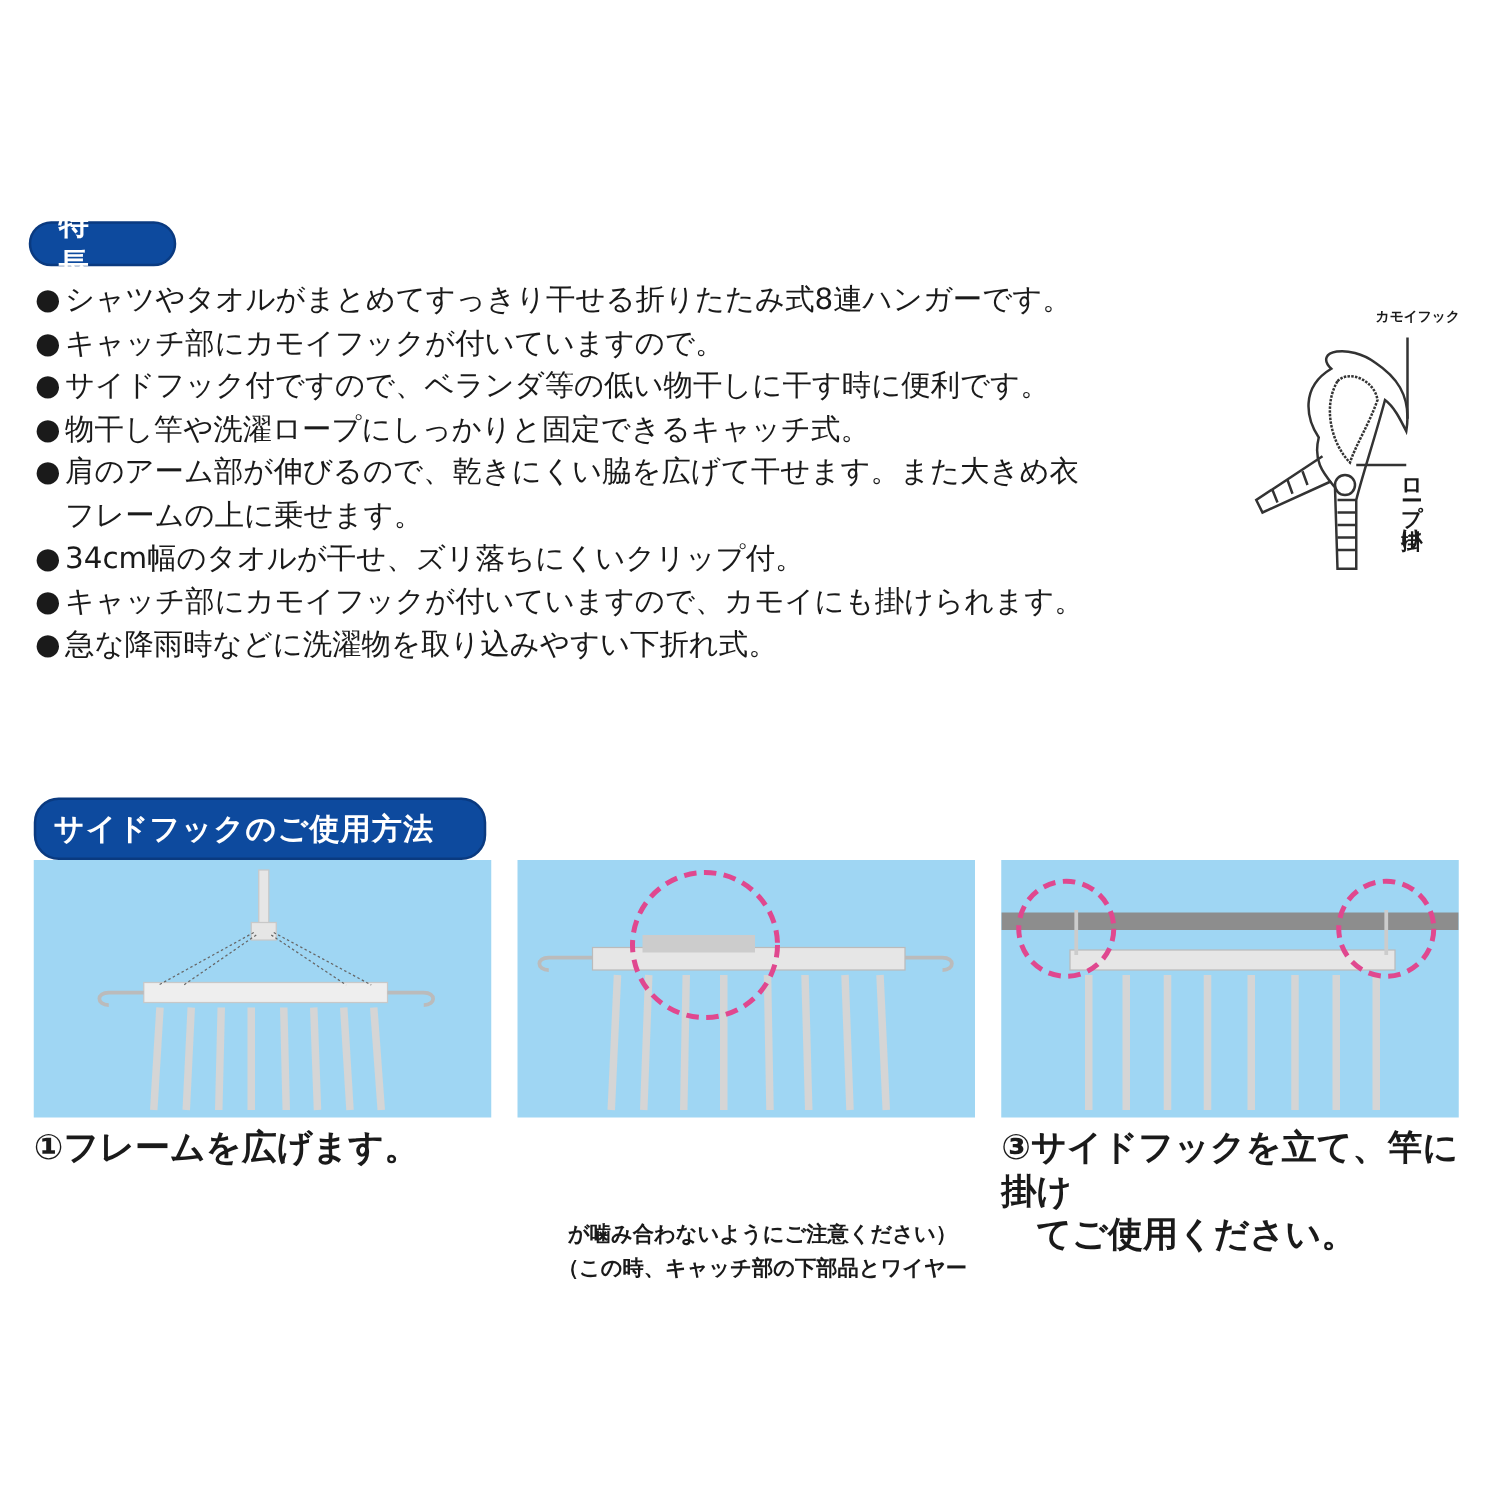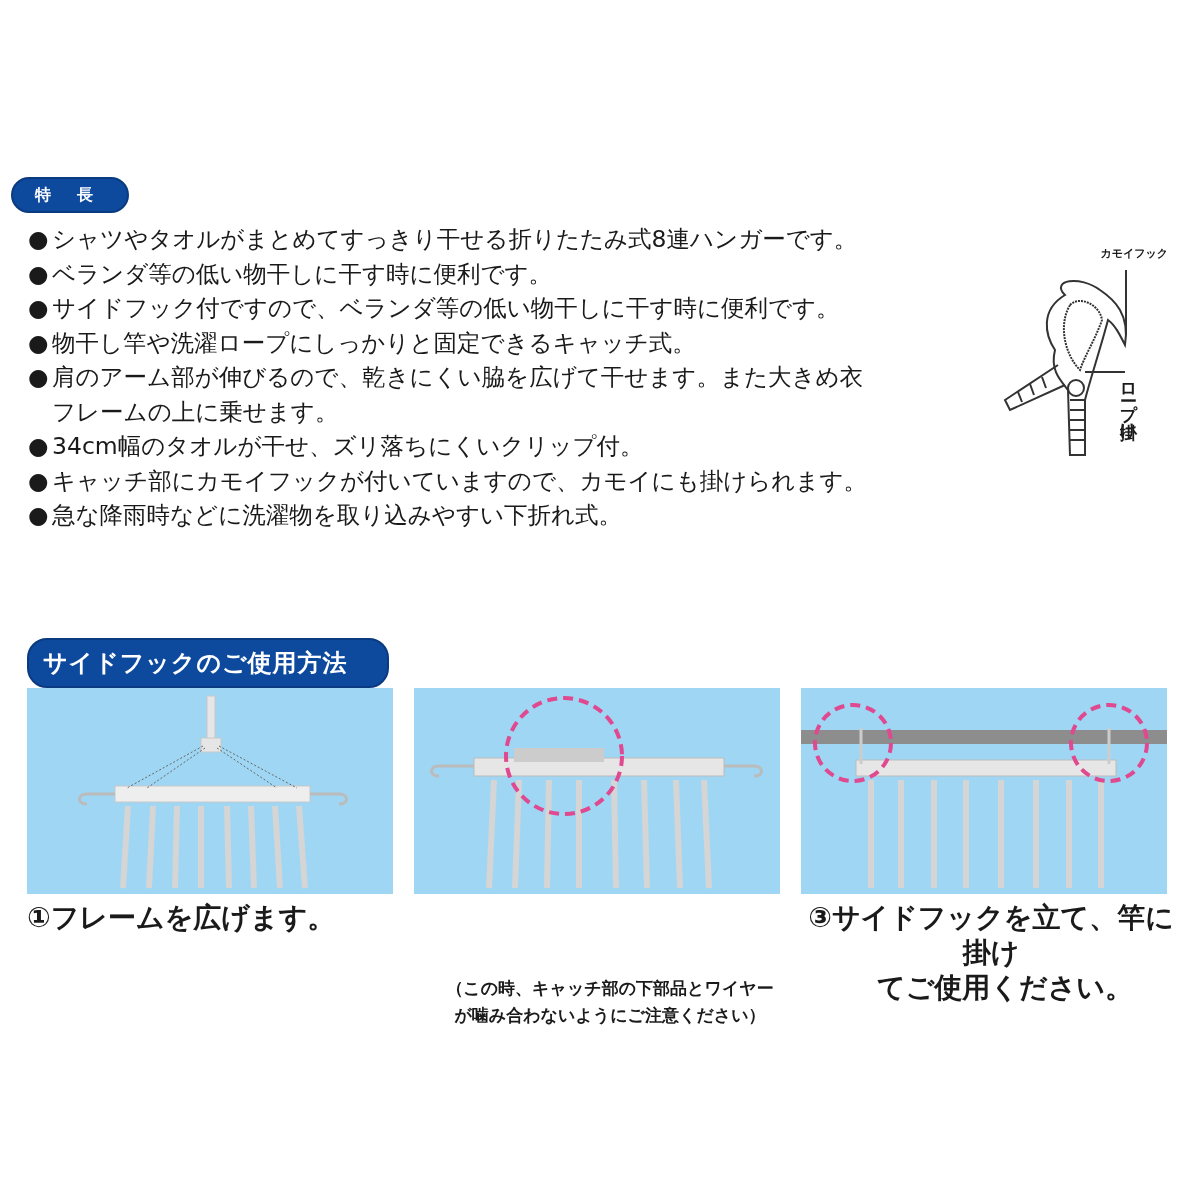--- a/index.html
+++ b/index.html
@@ -1,50 +1,50 @@
 <!DOCTYPE html>
 <html><head>
 <meta charset="utf-8">
 <style>
   html, body { margin:0; padding:0; background:#ffffff; }
   body { width:1200px; height:1200px; position:relative; overflow:hidden;
          font-family: "DejaVu Sans", "Liberation Sans", sans-serif; color:#1a1a1a; }
   .pill { position:absolute; background:#0d4a9e; color:#fff; border-radius:20px;
           font-weight:bold; display:flex; align-items:center; border:2px solid #0a3a80; }
-  .pill.features { left:11px; top:177px; width:118px; height:36px; font-size:16px; letter-spacing:26px; padding-left:22px; box-sizing:border-box; }
+  .pill.features { left:23px; top:177px; width:118px; height:36px; font-size:24px; letter-spacing:26px; padding-left:22px; box-sizing:border-box; }
   .pill.usage { left:27px; top:638px; width:362px; height:50px; font-size:24px; padding-left:14px; box-sizing:border-box; letter-spacing:1px; }
   .features-list { position:absolute; left:28px; top:222px; width:960px; font-size:23.5px; line-height:34.5px; font-weight:500; }
   .feat { display:flex; }
   .feat .bullet { width:24px; flex:none; }
   .feat .txt { flex:1; }
   .clip { position:absolute; left:990px; top:240px; width:190px; height:230px; }
   .clip .lbl-top { position:absolute; right:12px; top:6px; font-size:11px; font-weight:bold; }
   .clip .lbl-side { position:absolute; left:130px; top:132px; font-size:17px; font-weight:bold; writing-mode:vertical-rl; line-height:18px; }
   .panel { position:absolute; top:688px; width:366px; height:206px; background:#9fd6f3; overflow:hidden; }
   .p1 { left:27px; } .p2 { left:414px; } .p3 { left:801px; }
   .step { position:absolute; font-size:28px; font-weight:bold; line-height:35px; }
   .s1 { left:27px; top:900px; width:380px; }
   .s2 { left:414px; top:900px; width:380px; }
-  .s3 { left:801px; top:900px; width:380px;text-align:center; }
+  .s3 { left:801px; top:900px; width:380px; }
   .indent { padding-left:28px; }
   .note { position:absolute; left:430px; top:975px; width:360px; font-size:17px; font-weight:bold; line-height:27px; text-align:center; }
 </style>
 </head>
 <body>
 
 <div class="pill features">特長</div>
 
 <div class="features-list">
   <div class="feat">
       <span class="bullet">●</span>
       <span class="txt">シャツやタオルがまとめてすっきり干せる折りたたみ式8連ハンガーです。</span>
     </div>
   <div class="feat">
       <span class="bullet">●</span>
-      <span class="txt">ベランダ等の低い物干しに干す時に便利です。</span>
+      <span class="txt">キャッチ部にカモイフックが付いていますので。</span>
     </div>
   <div class="feat">
       <span class="bullet">●</span>
       <span class="txt">サイドフック付ですので、ベランダ等の低い物干しに干す時に便利です。</span>
     </div>
   <div class="feat">
       <span class="bullet">●</span>
       <span class="txt">物干し竿や洗濯ロープにしっかりと固定できるキャッチ式。</span>
     </div>
   <div class="feat">
@@ -157,19 +157,19 @@
     <circle cx="308" cy="55" r="38" fill="none" stroke="#e0488f" stroke-width="4" stroke-dasharray="10 6"></circle>
   </svg>
 </div>
 
 <div class="step s1">
   <div>①フレームを広げます。</div>
 </div>
 <div class="step s2">
 </div>
 <div class="note">
+  <div>が噛み合わないようにご注意ください）</div>
   <div>（この時、キャッチ部の下部品とワイヤー</div>
-  <div>が噛み合わないようにご注意ください）</div>
 </div>
 <div class="step s3">
   <div>③サイドフックを立て、竿に掛け</div>
   <div class="indent">てご使用ください。</div>
 </div>
 
 </body></html>

